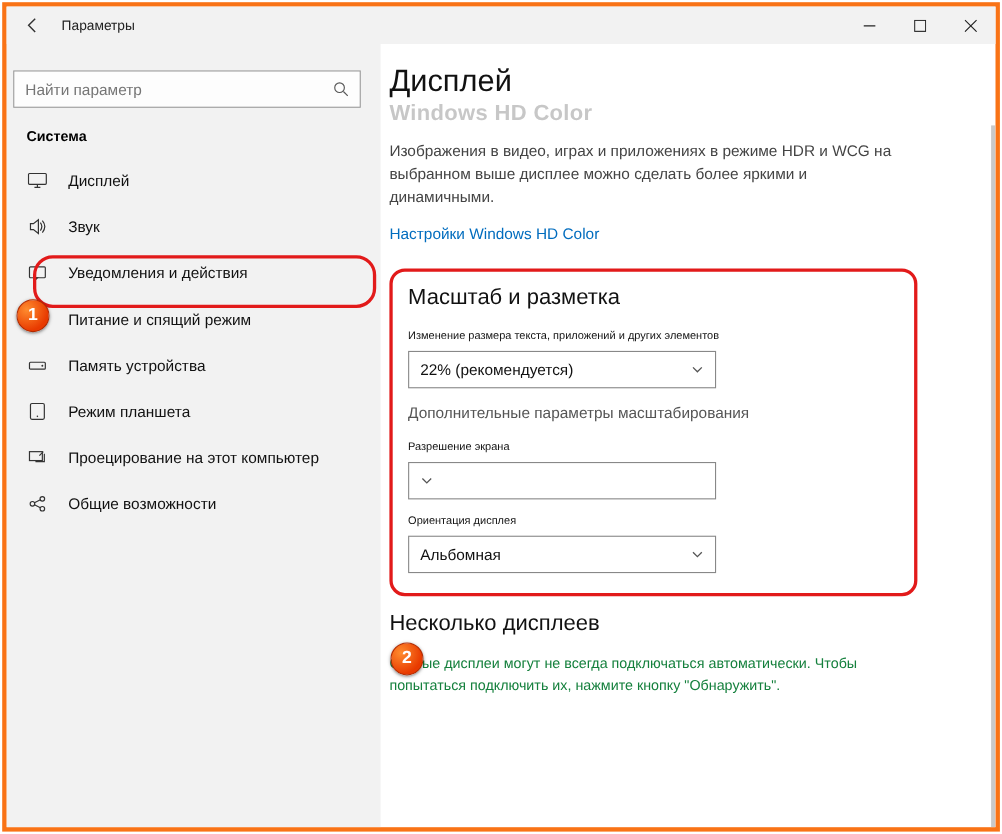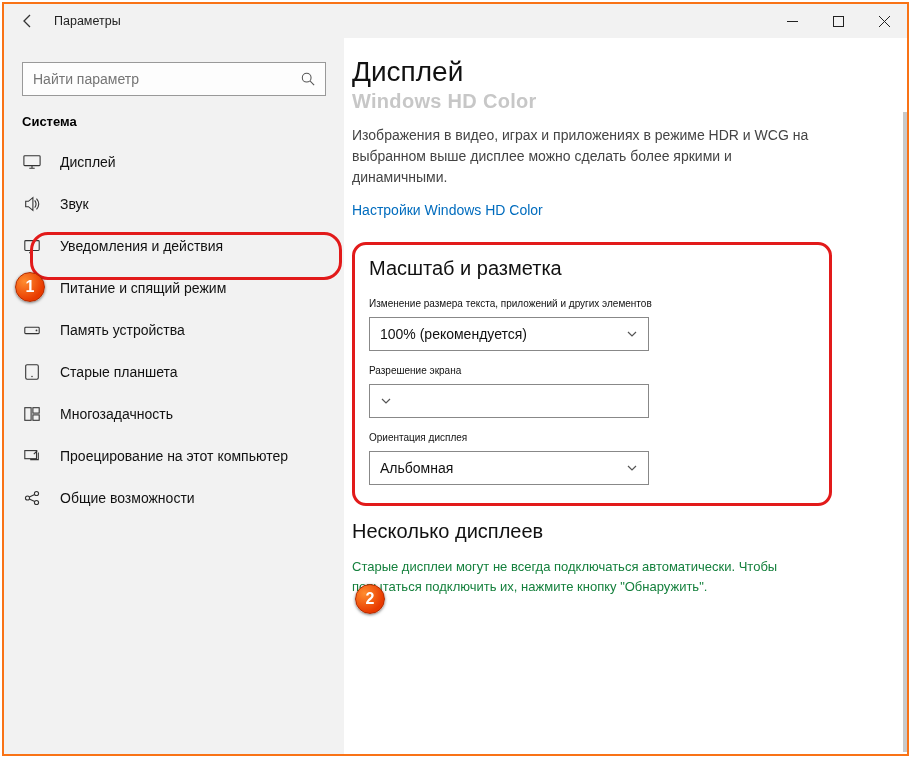--- a/index.html
+++ b/index.html
@@ -1,33 +1,33 @@
 <!DOCTYPE html>
 <html><head>
 <meta charset="utf-8">
 <style>
 * { margin: 0; padding: 0; box-sizing: border-box; font-family: "Segoe UI", Arial, sans-serif; }
 body { background: #fff; width: 911px; height: 758px; overflow: hidden; position: relative; }
 
-.window-frame { border: 2px solid #f97316; width: 907px; height: 754px; margin: 2px; position: relative; background: #fff; display: flex; flex-direction: column; }
+.window-frame { border: 4px solid #f97316; width: 907px; height: 754px; margin: 2px; position: relative; background: #fff; display: flex; flex-direction: column; }
 .titlebar { height: 34px; display: flex; align-items: center; background: #f2f2f2; border-bottom: 0; }
 .titlebar .back { width: 48px; display: flex; justify-content: center; align-items: center; font-size: 18px; color: #333; cursor: default; }
 .titlebar .title { flex: 1; font-size: 12.5px; color: #222; padding-left: 2px; }
 .win-controls { display: flex; }
 .win-controls div { width: 46px; height: 32px; display: flex; align-items: center; justify-content: center; color: #222; }
 .win-controls svg { width: 11px; height: 11px; }
 
 .body-area { flex: 1; display: flex; overflow: hidden; }
 
 .sidebar { width: 340px; background: #f2f2f2; padding: 14px 0 0 0; overflow: hidden; }
 .home-row { display: flex; align-items: center; padding: 8px 0 8px 18px; gap: 16px; }
 .home-row .icon { width: 18px; height: 18px; display: flex; align-items: center; justify-content: center; }
 .home-row .label { font-size: 14px; color: #111; }
 
-.search-wrap { padding: 10px 18px 14px 18px; }
+.search-wrap { padding: 10px 18px 14px 6px; }
 .search-box { border: 1px solid #999; height: 34px; display: flex; align-items: center; background: #fdfdfd; }
 .search-box input { flex: 1; border: none; background: transparent; padding: 0 10px; font-size: 14px; color: #666; outline: none; }
 .search-box .sicon { width: 34px; height: 34px; display: flex; align-items: center; justify-content: center; color: #444; }
 
 .section-label { font-size: 13px; font-weight: 600; color: #000; padding: 4px 18px 12px 18px; }
 
 .nav { }
 .nav-item { display: flex; align-items: center; height: 42px; padding-left: 18px; gap: 18px; cursor: default; position: relative; }
 .nav-item .icon { width: 20px; height: 20px; display: flex; align-items: center; justify-content: center; color: #333; }
 .nav-item .label { font-size: 14px; color: #111; }
@@ -152,31 +152,21 @@
             </span>
           <span class="label">Память устройства</span>
         </div>
         <div class="nav-item">
           <span class="icon">
               <svg viewBox="0 0 20 20" width="18" height="18">
                 <rect x="3" y="2" width="14" height="16" rx="1.5" stroke="#333" stroke-width="1.2" fill="none"></rect>
                 <circle cx="10" cy="15" r="0.8" fill="#333"></circle>
               </svg>
             </span>
-          <span class="label">Старые планшета</span>
-        </div>
-        <div class="nav-item">
-          <span class="icon">
-              <svg viewBox="0 0 20 20" width="18" height="18">
-                <rect x="2" y="3" width="7" height="14" stroke="#333" stroke-width="1.2" fill="none"></rect>
-                <rect x="11" y="3" width="7" height="6" stroke="#333" stroke-width="1.2" fill="none"></rect>
-                <rect x="11" y="11" width="7" height="6" stroke="#333" stroke-width="1.2" fill="none"></rect>
-              </svg>
-            </span>
-          <span class="label">Многозадачность</span>
+          <span class="label">Режим планшета</span>
         </div>
         <div class="nav-item">
           <span class="icon">
               <svg viewBox="0 0 20 20" width="18" height="18">
                 <rect x="2" y="4" width="13" height="9" stroke="#333" stroke-width="1.2" fill="none"></rect>
                 <path d="M17 6 L17 14 L8 14" stroke="#333" stroke-width="1.2" fill="none"></path>
                 <path d="M12 8 L16 4" stroke="#333" stroke-width="1.2"></path>
               </svg>
             </span>
           <span class="label">Проецирование на этот компьютер</span>
@@ -200,27 +190,28 @@
       <div class="content-inner">
         <h1 class="page-title">Дисплей</h1>
         <h2 class="sub-heading-cut">Windows HD Color</h2>
         <p class="desc">Изображения в видео, играх и приложениях в режиме HDR и WCG на выбранном выше дисплее можно сделать более яркими и динамичными.</p>
         <a class="link" style="color:#006cbe;">Настройки Windows HD Color</a>
 
         <div class="callout-2">
           <h2 class="sec">Масштаб и разметка</h2>
           <div class="field-label">Изменение размера текста, приложений и других элементов</div>
           <div class="combo">
-            <span class="val">100% (рекомендуется)</span>
+            <span class="val">22% (рекомендуется)</span>
             <span class="chev">
                 <svg viewBox="0 0 12 12" width="12" height="12">
                   <path d="M2 4 L6 8 L10 4" stroke="#555" stroke-width="1.2" fill="none"></path>
                 </svg>
               </span>
           </div>
+          <span class="adv-link">Дополнительные параметры масштабирования</span>
           <div class="field-label">Разрешение экрана</div>
           <div class="combo">
             <span class="chev">
                 <svg viewBox="0 0 12 12" width="12" height="12">
                   <path d="M2 4 L6 8 L10 4" stroke="#555" stroke-width="1.2" fill="none"></path>
                 </svg>
               </span>
           </div>
           <div class="field-label">Ориентация дисплея</div>
           <div class="combo" style="margin-bottom:0;">

